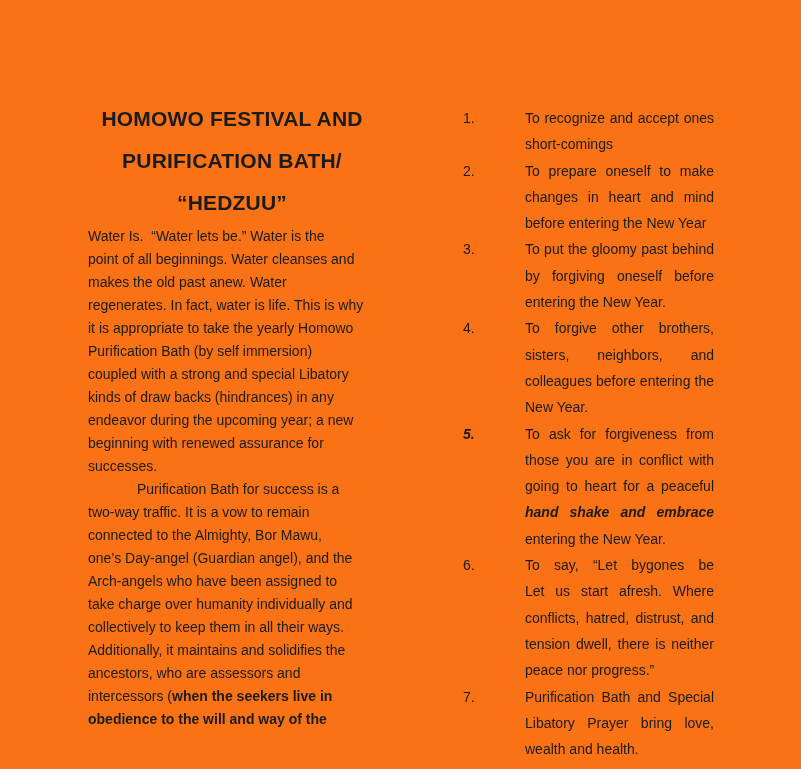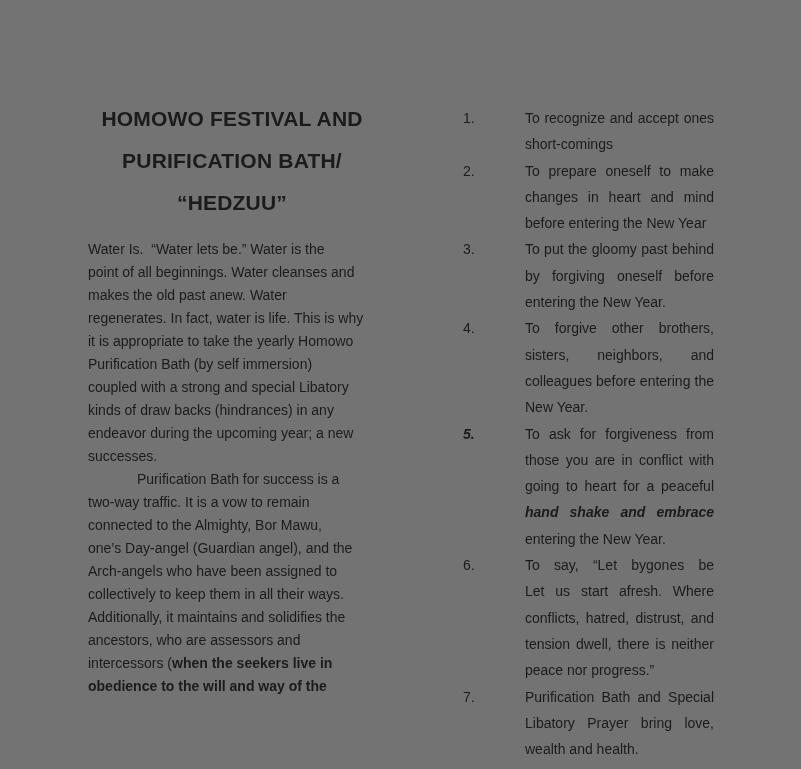--- a/index.html
+++ b/index.html
@@ -12,21 +12,21 @@
     height: 769px;
     overflow: hidden;
     position: relative;
     font-family: "Liberation Sans", sans-serif;
     color: #1b1b1b;
     -webkit-font-smoothing: antialiased;
   }
   .page {
     position: absolute;
     inset: 0;
-    background: #737373;
+    background: #f97316;
   }
 
   
   .left-col {
     position: absolute;
     left: 88px;
     top: 98px;
     width: 302px;
   }
   .doc-title {
@@ -36,21 +36,21 @@
     text-align: center;
     letter-spacing: 0.2px;
     margin: 0 0 0 0;
     width: 288px;
   }
   .para {
     font-size: 14px;
     line-height: 23px;
     margin: 0;
   }
-  .para-1 { margin-top: 14px; }
+  .para-1 { margin-top: 1px; }
   .para-2 { margin-top: 0px; }
   .tline {
     white-space: pre;   
     height: 23px;
   }
   .para-2 .tline:first-child { padding-left: 49px; }
 
   
   .right-col {
     position: absolute;
@@ -103,28 +103,30 @@
     <div class="para para-1" id="para1">
         <div class="tline"><span>Water Is.  “Water lets be.” Water is the</span></div>
         <div class="tline"><span>point of all beginnings. Water cleanses and</span></div>
         <div class="tline"><span>makes the old past anew. Water</span></div>
         <div class="tline"><span>regenerates. In fact, water is life. This is why</span></div>
         <div class="tline"><span>it is appropriate to take the yearly Homowo</span></div>
         <div class="tline"><span>Purification Bath (by self immersion)</span></div>
         <div class="tline"><span>coupled with a strong and special Libatory</span></div>
         <div class="tline"><span>kinds of draw backs (hindrances) in any</span></div>
         <div class="tline"><span>endeavor during the upcoming year; a new</span></div>
+        <div class="tline"><span>beginning with renewed assurance for</span></div>
         <div class="tline"><span>successes.</span></div>
       </div>
     <div class="para para-2" id="para2">
         <div class="tline"><span>Purification Bath for success is a</span></div>
         <div class="tline"><span>two-way traffic. It is a vow to remain</span></div>
         <div class="tline"><span>connected to the Almighty, Bor Mawu,</span></div>
         <div class="tline"><span>one’s Day-angel (Guardian angel), and the</span></div>
         <div class="tline"><span>Arch-angels who have been assigned to</span></div>
+        <div class="tline"><span>take charge over humanity individually and</span></div>
         <div class="tline"><span>collectively to keep them in all their ways.</span></div>
         <div class="tline"><span>Additionally, it maintains and solidifies the</span></div>
         <div class="tline"><span>ancestors, who are assessors and</span></div>
         <div class="tline"><span>intercessors (</span><span class="seg-b">when the seekers live in</span></div>
         <div class="tline"><span class="seg-b">obedience to the will and way of the</span></div>
       </div>
   </div>
 
   <div class="right-col" id="rlist">
       <div class="ritem">

